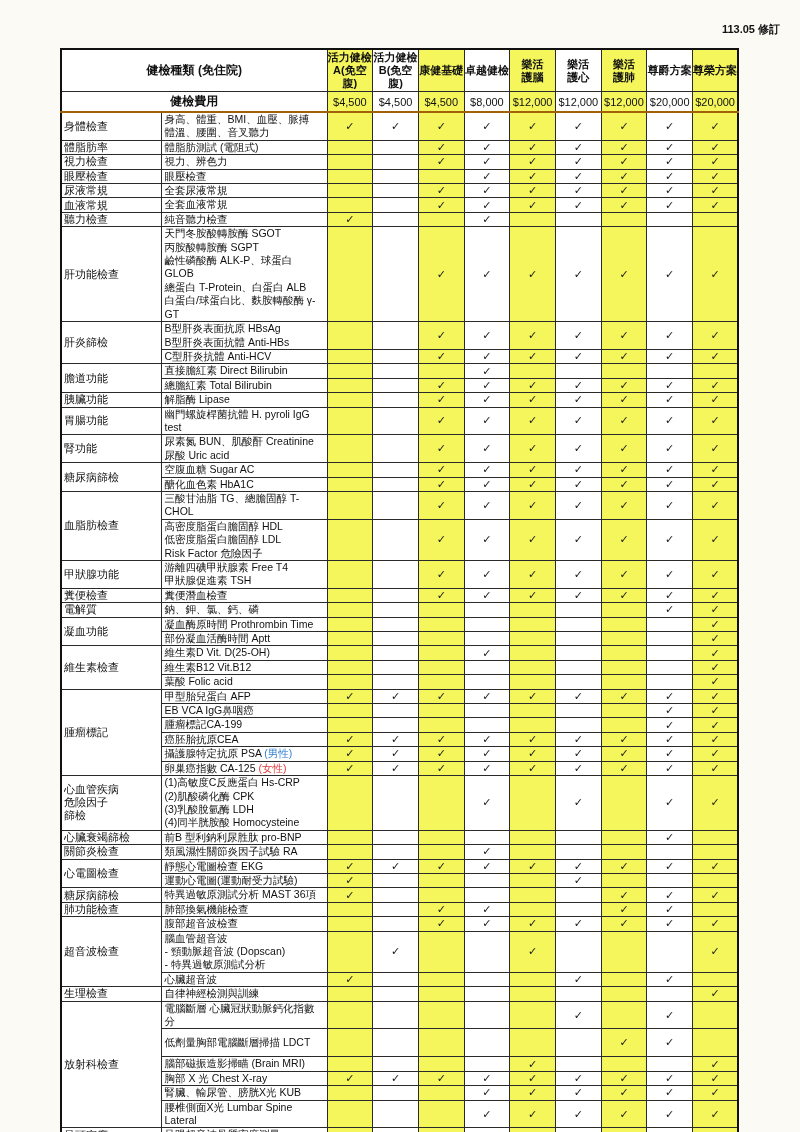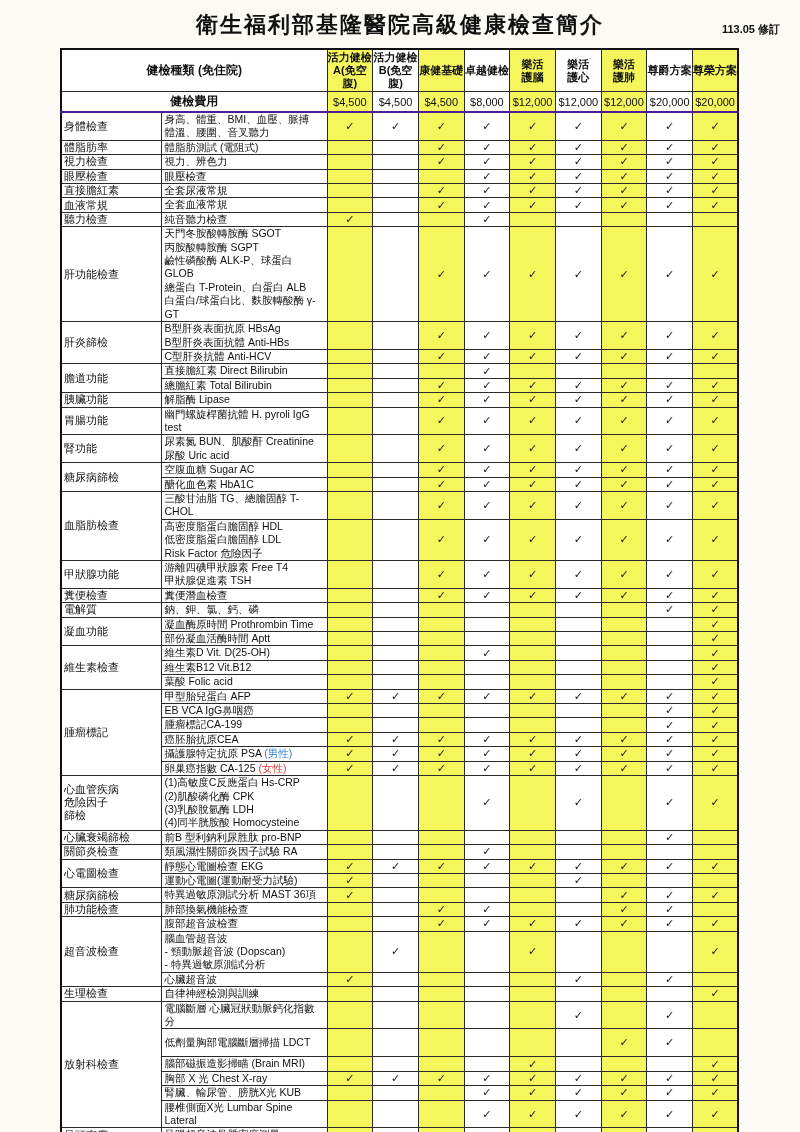--- a/index.html
+++ b/index.html
@@ -8,35 +8,34 @@
   .title-row{position:relative;width:100%;padding-top:14px;height:30px;}
   .doc-title{position:absolute;left:50%;transform:translateX(-50%);top:10px;margin:0;
     font-family:"DejaVu Serif","Liberation Serif",serif;font-weight:bold;font-size:22px;letter-spacing:2px;white-space:nowrap;}
   .revision{position:absolute;right:20px;top:22px;font-size:11px;font-weight:bold;}
   table.health{border-collapse:collapse;table-layout:fixed;width:678px;margin:4px 0 0 60px;
     border:2px solid #111;background:#fff;}
   table.health th,table.health td{border:1px solid #2a2a2a;box-sizing:border-box;overflow:hidden;}
   .hl{background:#f4f65c;}
   th.type-head{font-size:12px;font-weight:bold;text-align:center;}
   th.plan-head{font-size:11px;font-weight:bold;text-align:center;padding:1px 0;height:34px;line-height:13px;}
-  thead tr.fee-row th, thead tr.fee-row td{border-bottom:2px solid #4c1d95;}
+  thead tr.fee-row th, thead tr.fee-row td{border-bottom:2px solid #a16207;}
   td.price{font-size:11px;font-weight:normal;text-align:center;height:17px;padding:0;}
   th.fee-head{font-size:12px;font-weight:bold;text-align:center;}
   th.cat{font-size:11px;font-weight:normal;text-align:left;padding:0 2px;line-height:13px;}
   td.item{font-size:10.5px;text-align:left;padding:0 3px;line-height:13.4px;}
   td.chk{text-align:center;font-size:11px;line-height:13px;padding:0;color:#161616;}
   tr.sec-first td, tr.sec-first th{border-top:1.5px solid #111;}
   .note{font-size:10.5px;}
 </style>
 </head>
 <body>
 
 <div class="page">
   <div class="title-row">
-    <h1 class="doc-title">衛生福利部基隆醫院高級健康檢查簡介</h1>
     <span class="revision">113.05 修訂</span>
   </div>
 
   <table class="health">
     <colgroup>
         <col style="width: 100px;">
         <col style="width: 166px;">
         <col style="width: 45.7px;">
         <col style="width: 45.7px;">
         <col style="width: 45.7px;">
@@ -161,21 +160,21 @@
           <td class="chk hl"></td>
           <td class="chk">✓</td>
           <td class="chk hl">✓</td>
           <td class="chk">✓</td>
           <td class="chk hl">✓</td>
           <td class="chk">✓</td>
           <td class="chk hl">✓</td>
         </tr>
         <tr class="sec-first">
           <th class="cat" rowspan="1">
-            <div>直接膽紅素</div>
+            <div>尿液常規</div>
           </th>
           <td class="item">
             <div>全套尿液常規</div>
           </td>
           <td class="chk hl"></td>
           <td class="chk"></td>
           <td class="chk hl">✓</td>
           <td class="chk">✓</td>
           <td class="chk hl">✓</td>
           <td class="chk">✓</td>

